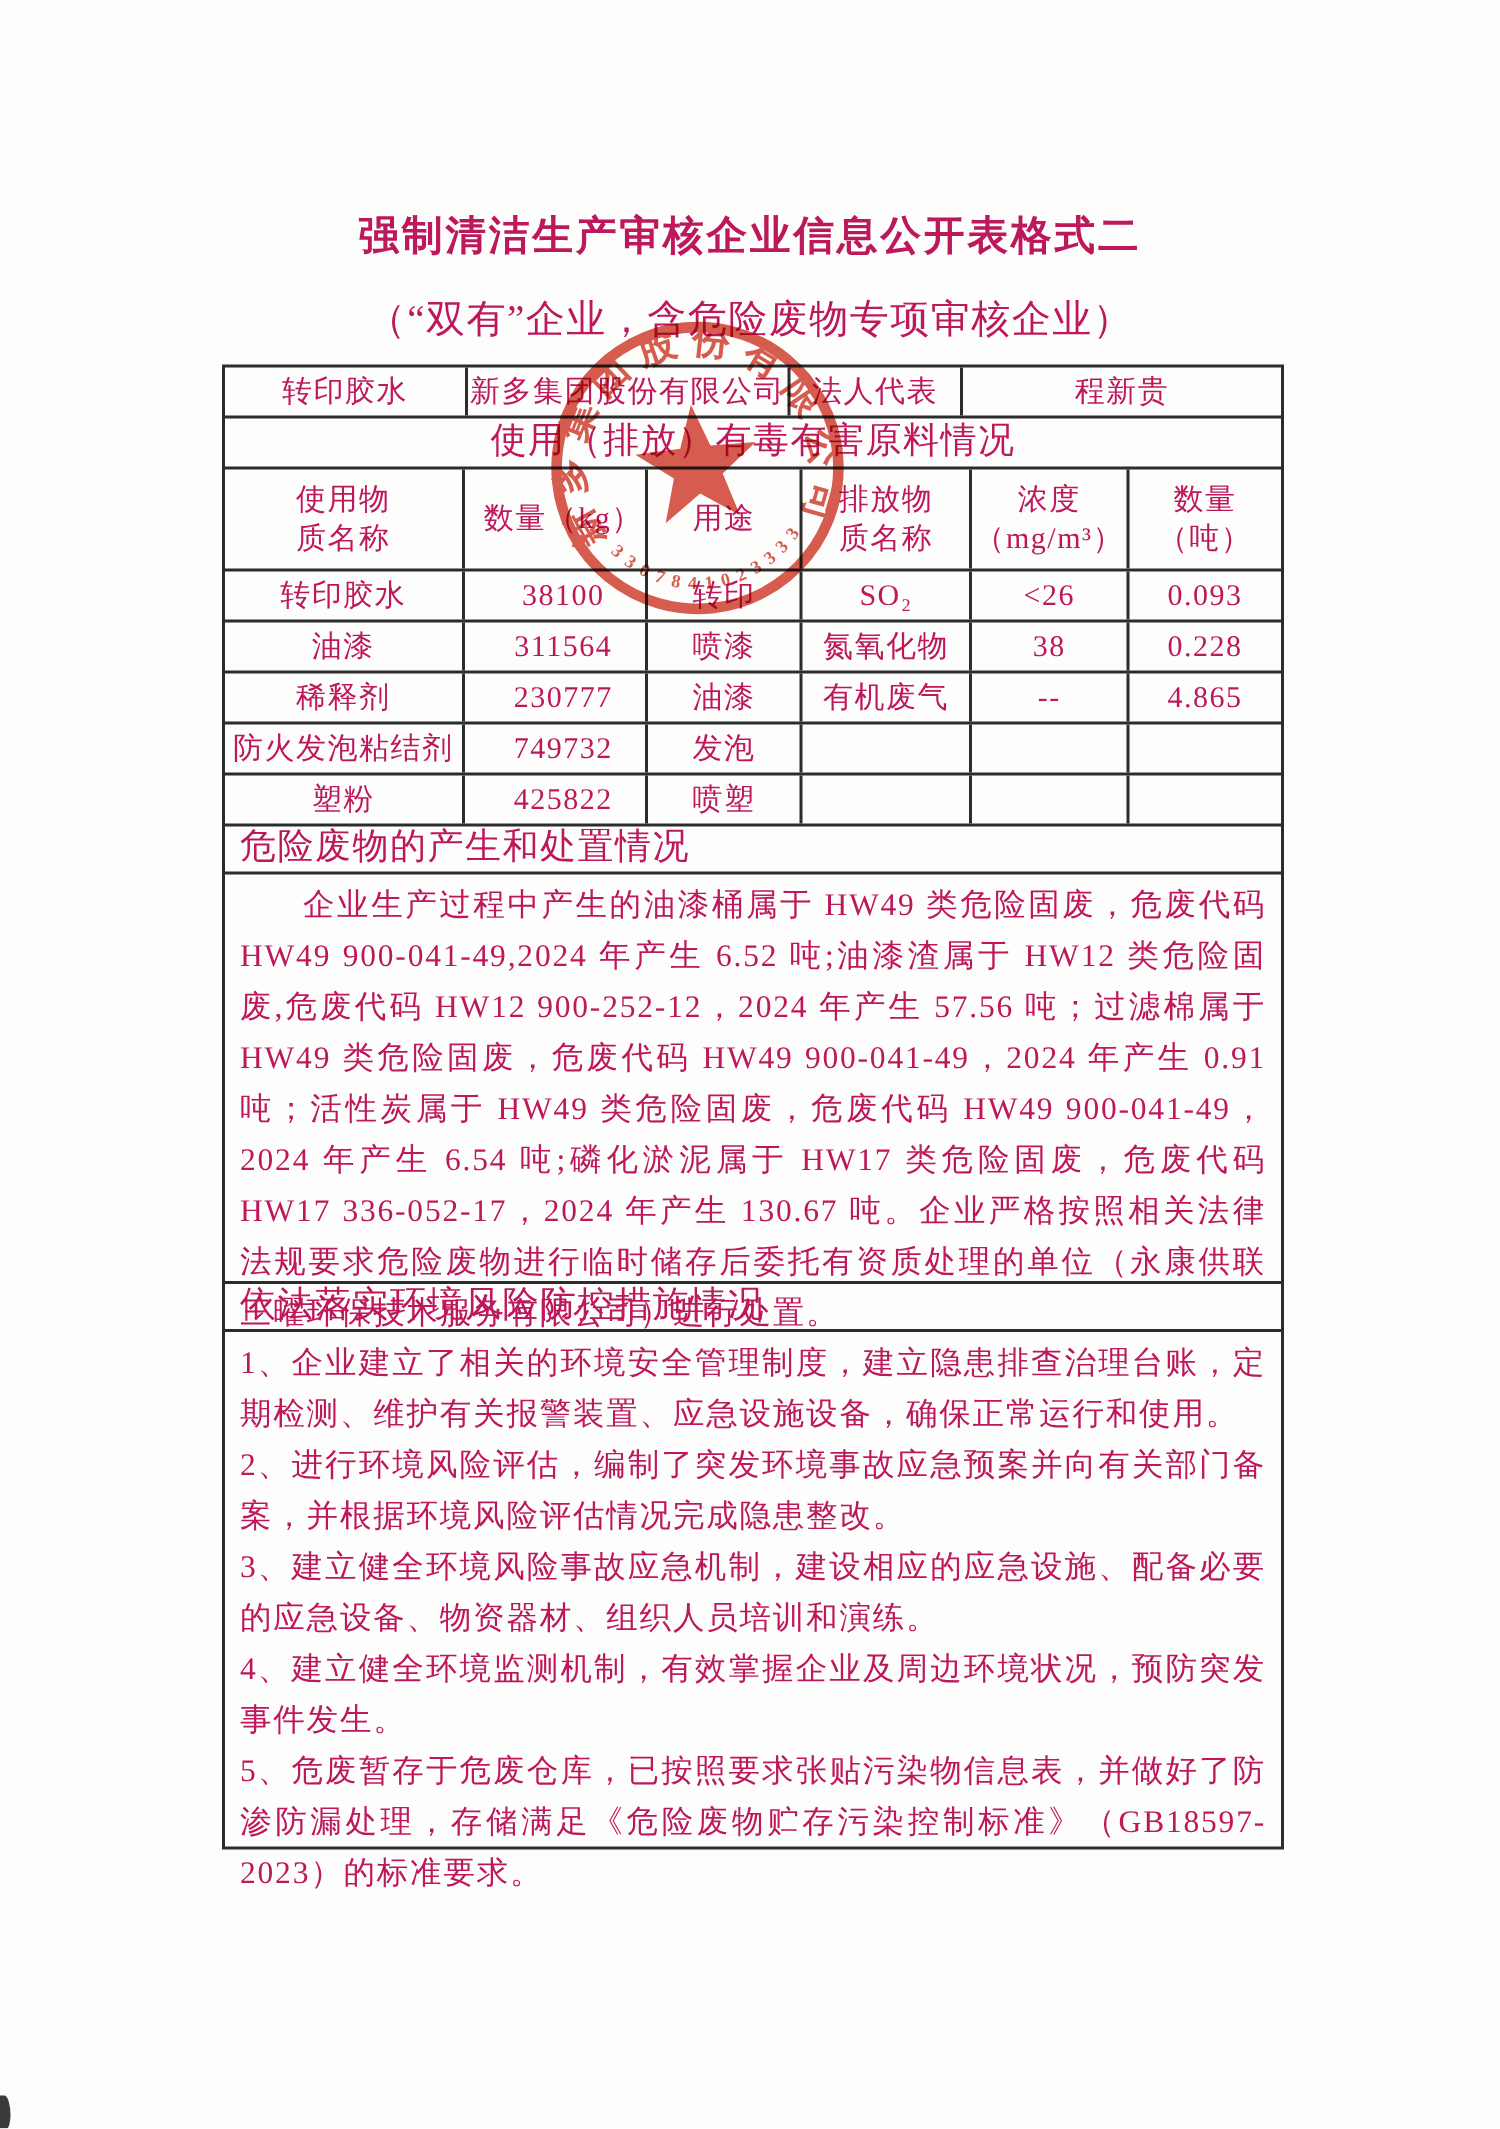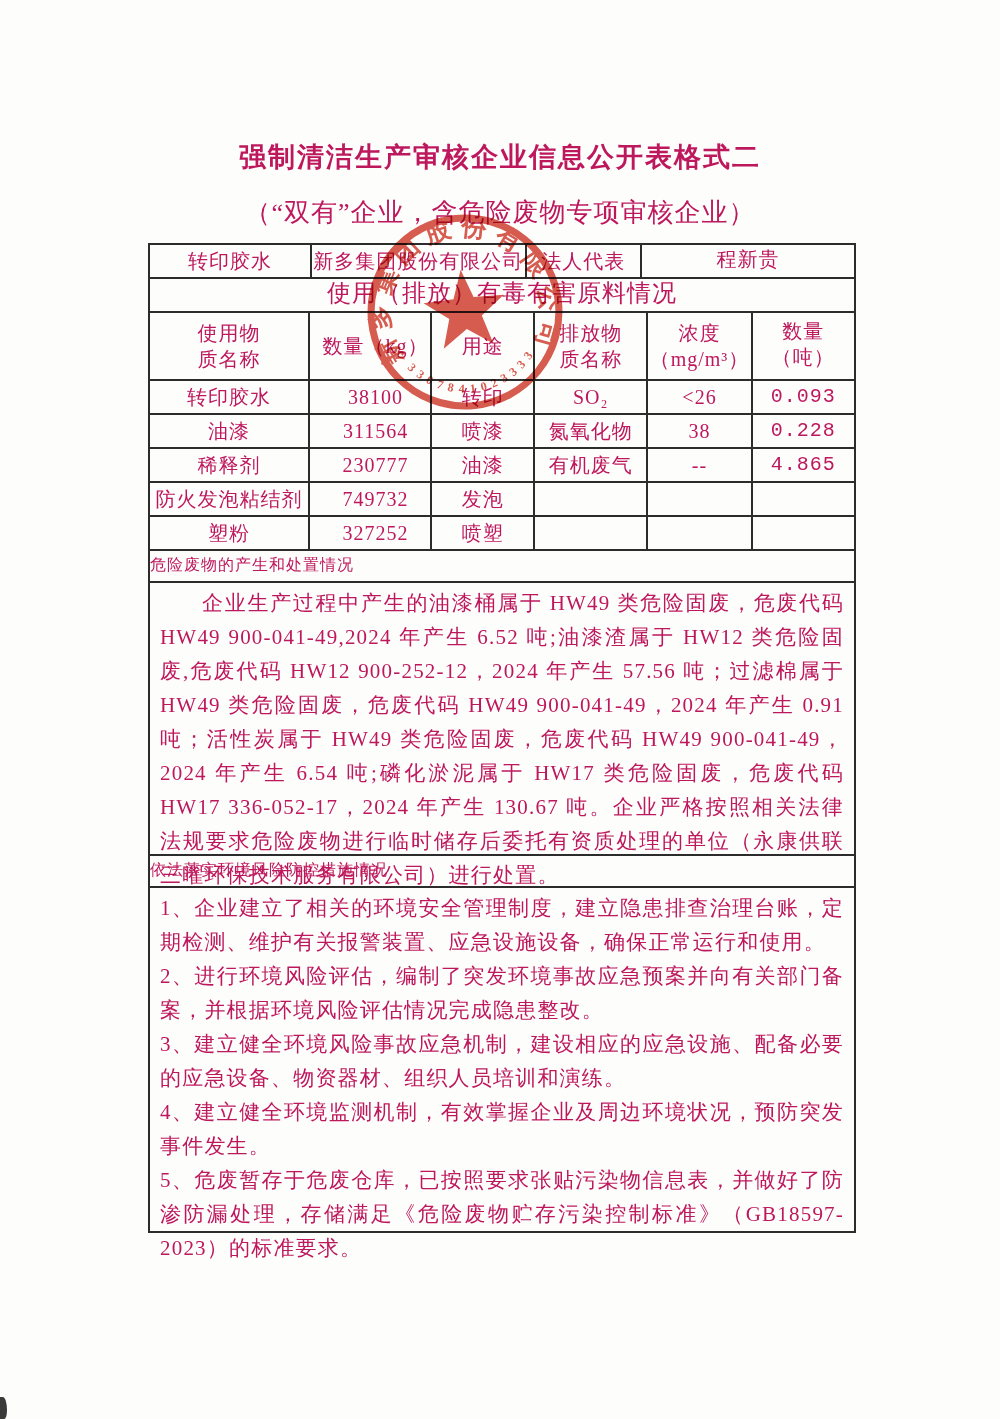--- a/index.html
+++ b/index.html
@@ -47,38 +47,39 @@
     display: flex;
     align-items: center;
     justify-content: center;
     text-align: center;
     font-size: 20px;
     letter-spacing: 1px;
     overflow: hidden;
     white-space: pre-line;
     line-height: 1.3;
   }
-  .cell:last-child { border-right: none; font-family: Liberation Mono, monospace; }
+  .cell:last-child { border-right: none; }
   
   .c-lab1 { width: 23%; }
   .c-val1 { width: 30.5%; }
   .c-lab2 { width: 16.4%; }
   .c-val2 { width: 30.1%; }
   .c-addr { width: 77%; }
   
   .m1 { width: 22.7%; }
   .m2 { width: 17.4%; padding-left: 11px; }
   .m3 { width: 14.6%; }
   .m4 { width: 16.1%; }
   .m5 { width: 14.8%; }
   .m6 { width: 14.4%; }
   .banner {
     justify-content: flex-start;
+    padding-left: 10px;
     text-align: left;
-    font-size: 16px;
+    font-size: 24px;
   }
   .banner-center { font-size: 24px; }
   .para-row {
     display: block;
     padding: 3px 10px 0 10px;
     font-size: 21px;
   }
   .para-row.p1 { height: 273px; }
   .para-row.p2 { height: 311px; }
   .para {
@@ -167,21 +168,21 @@
     <div class="trow h34">
       <div class="cell m1">防火发泡粘结剂</div>
       <div class="cell m2">749732</div>
       <div class="cell m3">发泡</div>
       <div class="cell m4"></div>
       <div class="cell m5"></div>
       <div class="cell m6"></div>
     </div>
     <div class="trow h34">
       <div class="cell m1">塑粉</div>
-      <div class="cell m2">327252</div>
+      <div class="cell m2">425822</div>
       <div class="cell m3">喷塑</div>
       <div class="cell m4"></div>
       <div class="cell m5"></div>
       <div class="cell m6"></div>
     </div>
 
     <div class="trow h32">
       <div class="cell banner" style="width:100%">危险废物的产生和处置情况</div>
     </div>
 

